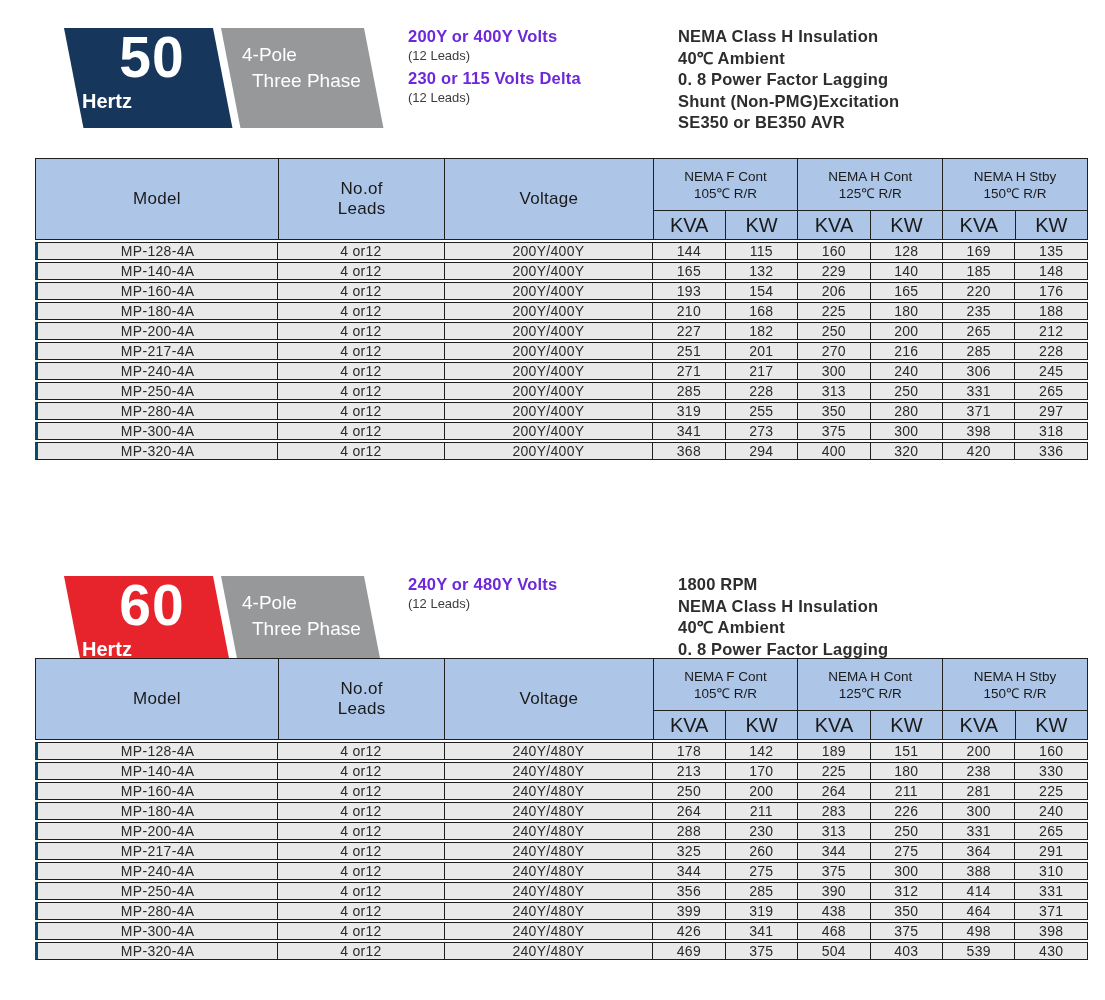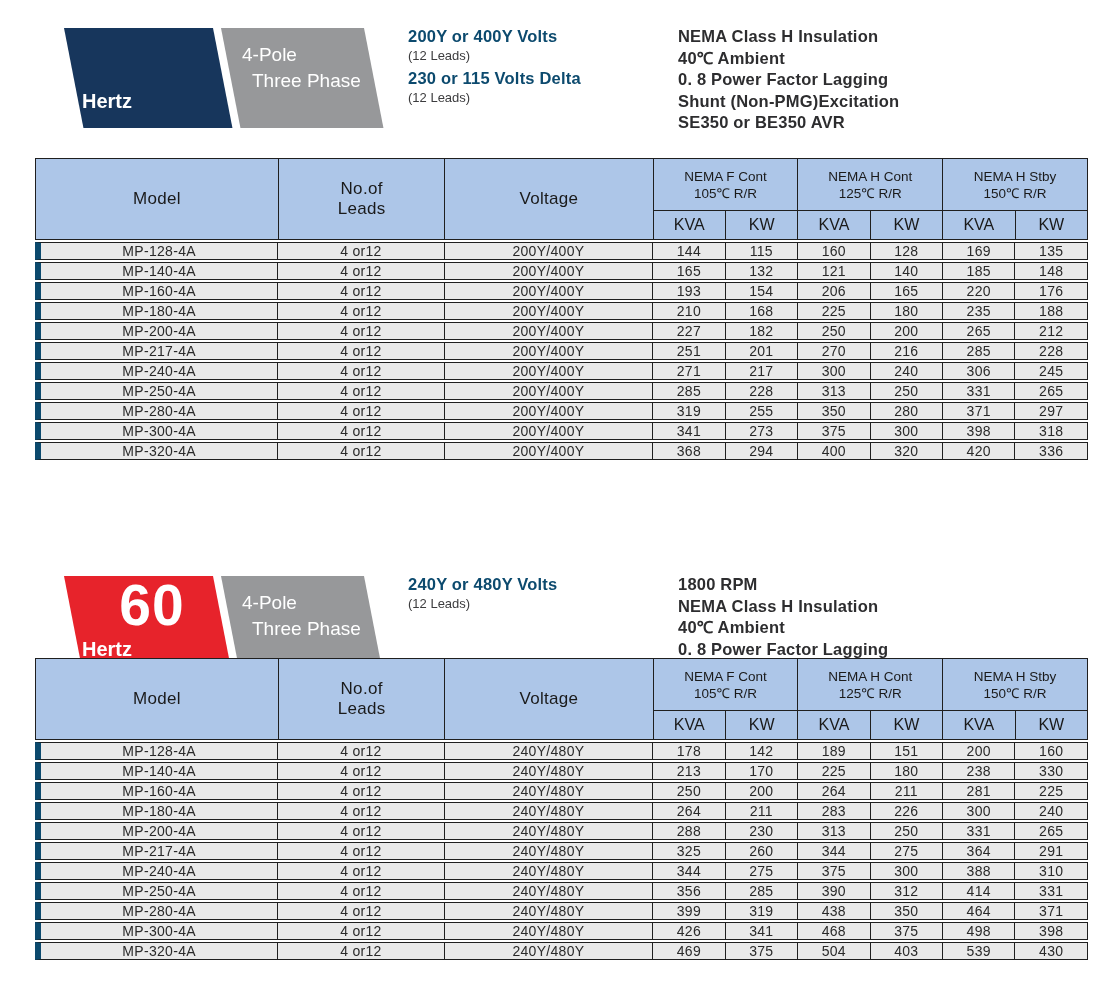--- a/index.html
+++ b/index.html
@@ -17,54 +17,55 @@
   .freq-num{position:absolute;left:18px;top:-4px;width:140px;text-align:center;
             font-size:57px;font-weight:bold;color:#fff;letter-spacing:1px;}
   .freq-unit{position:absolute;left:18px;top:62px;width:140px;text-align:left;
              font-size:20px;font-weight:bold;color:#fff;}
   .pole-text{position:absolute;left:178px;top:14px;color:#fff;font-weight:normal;
              font-size:19px;line-height:26px;white-space:nowrap;}
   .pole-text .line2{padding-left:10px;}
 
   
   .volts-block{position:absolute;left:408px;top:0;}
-  .volt-line{font-size:16.5px;font-weight:bold;color:#0c4a6e;line-height:20px;letter-spacing:.2px;}
+  .volt-line{font-size:16.5px;font-weight:bold;color:#6d28d9;line-height:20px;letter-spacing:.2px;}
   .volt-sub{font-size:13px;color:#3c3c3e;line-height:19px;margin-bottom:3px;}
 
   
   .specs-block{position:absolute;left:678px;top:0;}
   .spec-line{font-size:16.5px;font-weight:bold;color:#2d2d2f;line-height:21.5px;letter-spacing:.2px;}
 
   
   .tablewrap{position:absolute;left:35px;width:1053px;}
   table{width:100%;table-layout:fixed;}
   col.c-model{width:23.1%;} col.c-leads{width:15.8%;} col.c-volt{width:19.8%;} col.c-val{width:6.8833%;}
 
   .headtable{border-collapse:collapse;}
   .headtable th{background:#adc6e8;border:1.5px solid #1f1f1f;font-weight:normal;
                 color:#1a1a1a;padding:0;text-align:center;vertical-align:middle;}
   .th-main{font-size:17px;letter-spacing:.3px;}
   .th-group div{line-height:17px;font-size:13.5px;}
   tr.group-row{height:52px;}
   tr.sub-row{height:29px;}
-  .th-sub{font-size:16px;font-weight:bold;}
+  .th-sub{font-size:20px;font-weight:bold;}
 
   .bodytable{border-collapse:separate;border-spacing:0 2px;margin-top:0;}
   .bodytable td{background:#e9e9e9;border:1px solid #1f1f1f;border-left:none;height:16px;
                 line-height:16px;padding:0;text-align:center;vertical-align:middle;
                 font-size:14px;color:#2a2a2a;letter-spacing:.3px;}
-  .bodytable td:first-child{border-left:6px solid #0c4a6e;}
+  .bodytable td:first-child{border-left:3px solid #0c4a6e;}
 </style>
 </head>
 <body>
 
 <div class="section-header" style="top:26px;">
   <div class="badge-group">
     <div class="shape shape-freq navy"></div>
     <div class="shape shape-pole"></div>
+    <div class="freq-num">50</div>
     <div class="freq-unit">Hertz</div>
     <div class="pole-text">
       <div class="line1">4-Pole</div>
       <div class="line2">Three Phase</div>
     </div>
   </div>
   <div class="volts-block">
     <div class="volt-line">200Y or 400Y Volts</div>
     <div class="volt-sub">(12 Leads)</div>
     <div class="volt-line">230 or 115 Volts Delta</div>
@@ -146,21 +147,21 @@
           <td>128</td>
           <td>169</td>
           <td>135</td>
         </tr>
         <tr>
           <td>MP-140-4A</td>
           <td>4 or12</td>
           <td>200Y/400Y</td>
           <td>165</td>
           <td>132</td>
-          <td>121</td>
+          <td>229</td>
           <td>140</td>
           <td>185</td>
           <td>148</td>
         </tr>
         <tr>
           <td>MP-160-4A</td>
           <td>4 or12</td>
           <td>200Y/400Y</td>
           <td>193</td>
           <td>154</td>

